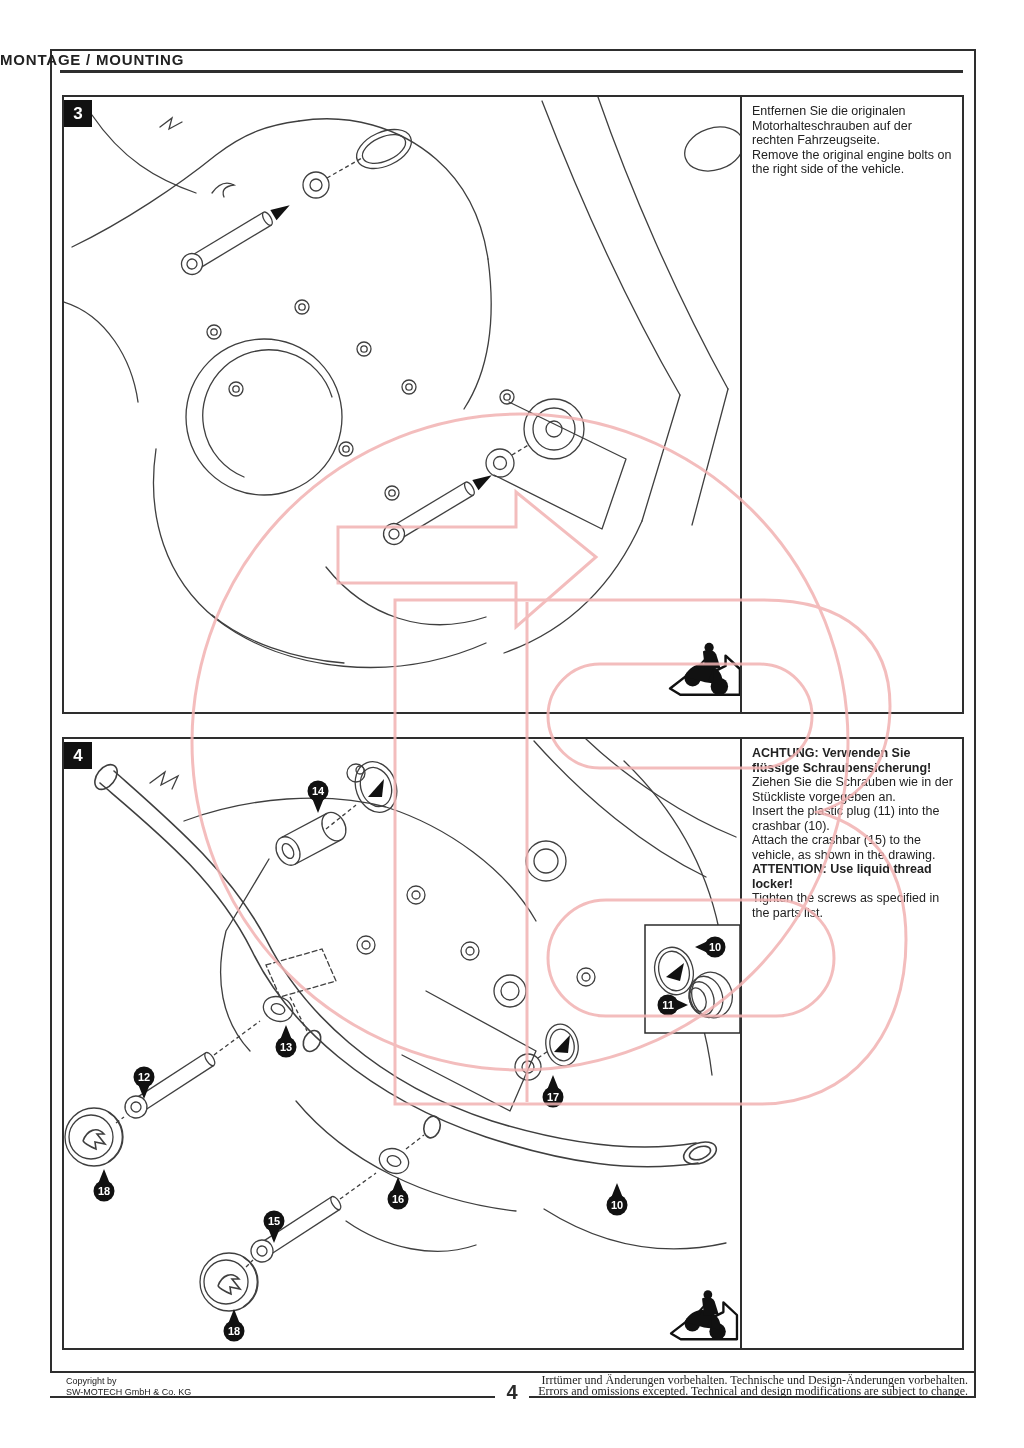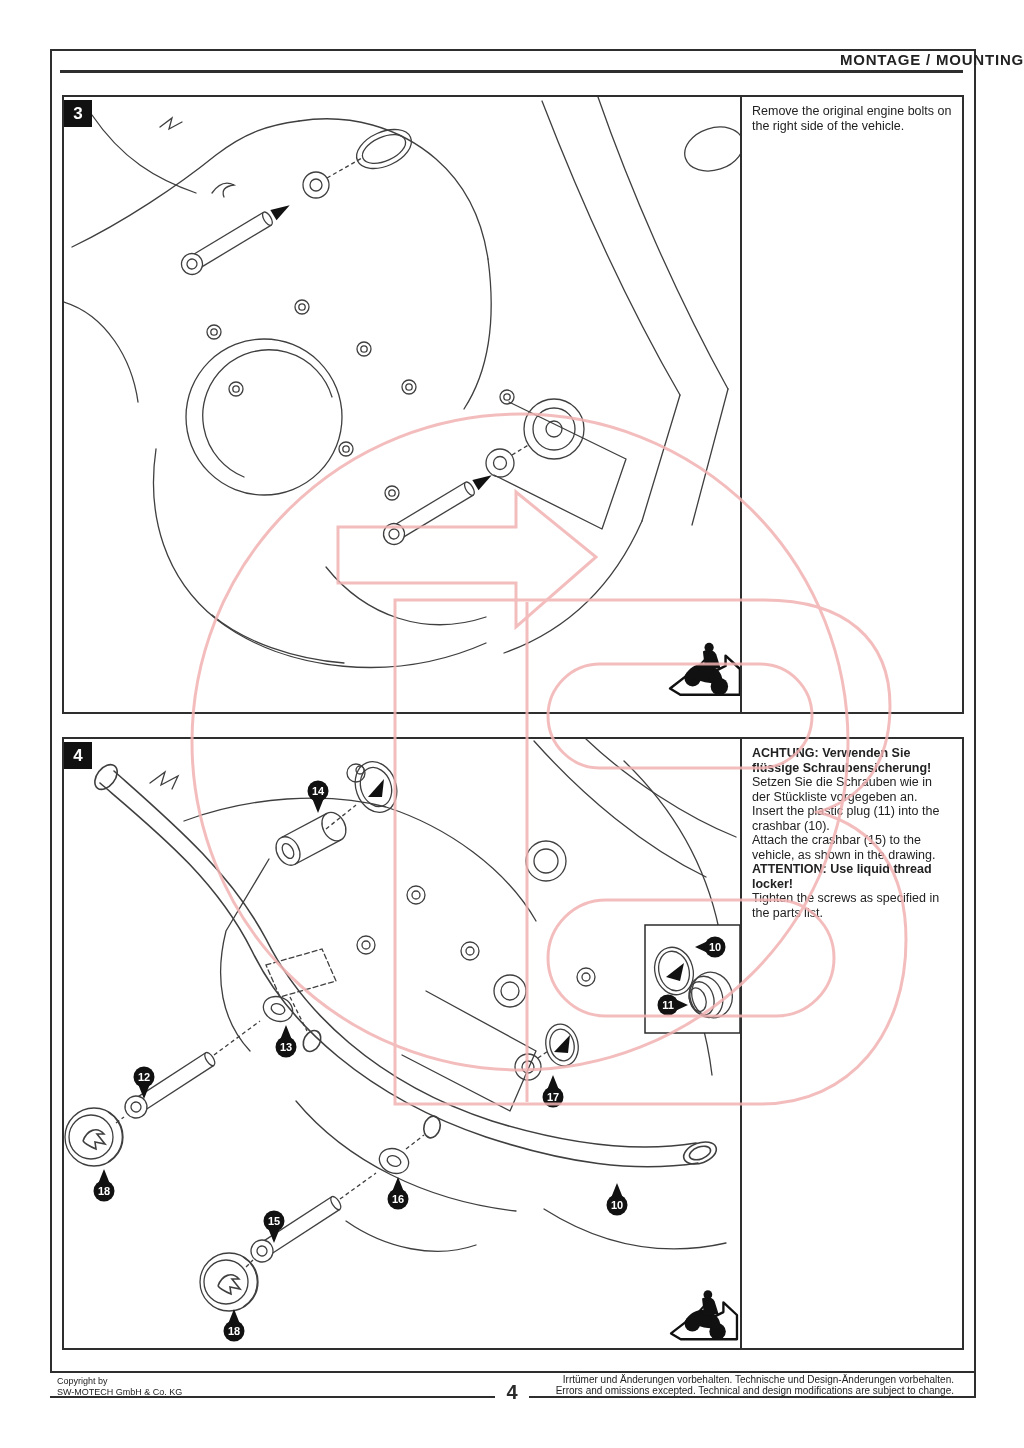--- a/index.html
+++ b/index.html
@@ -1,36 +1,36 @@
 <!DOCTYPE html>
 <html lang="de"><head>
 <meta charset="utf-8">
 <style>
   html,body{margin:0;padding:0;background:#fff;}
   body{width:1024px;height:1448px;position:relative;font-family:"Liberation Sans",sans-serif;color:#2b2b2b;overflow:hidden;}
   .abs{position:absolute;}
   .page-border{left:50px;top:49px;width:926px;height:1324px;border:2px solid #2e2e2e;box-sizing:border-box;background:#fff;}
-  .header-title{top:51px;left:0;width:1024px;text-align:right;font-weight:bold;font-size:15px;letter-spacing:.8px;color:#222;}
+  .header-title{top:51px;left:0;width:1024px;text-align:left;font-weight:bold;font-size:15px;letter-spacing:.8px;color:#222;}
   .header-rule{top:70px;left:60px;width:903px;height:3px;background:#2e2e2e;}
   .panel{border:2px solid #2e2e2e;box-sizing:border-box;}
   #panel-3{left:62px;top:95px;width:902px;height:619px;}
   #panel-4{left:62px;top:737px;width:902px;height:613px;}
   .panel-divider{position:absolute;top:0;bottom:0;left:676px;width:2px;background:#2e2e2e;}
   .panel-text{position:absolute;left:678px;top:0;right:0;bottom:0;padding:7px 9px 7px 10px;font-size:12.5px;line-height:14.5px;color:#222;}
   .panel-text p{margin:0;hyphens:auto;}
   .mt6{margin-top:6px;}
   .mt20{margin-top:20px;}
   .mt32{margin-top:32px;}
   .bold{font-weight:bold;}
   .step-badge{position:absolute;left:0;top:3px;width:28px;height:27px;background:#111;color:#fff;font-weight:bold;font-size:17px;display:flex;align-items:center;justify-content:center;z-index:3;}
   .draw{position:absolute;left:0;top:0;}
   .footer-rule{top:1396px;left:50px;width:926px;height:2px;background:#2e2e2e;}
   .footer-right-border{top:1373px;left:974px;width:2px;height:25px;background:#2e2e2e;}
-  .copyright{top:1376px;left:57px;font-size:9px;line-height:10.5px;color:#222;}
-  .disclaimer{top:1375px;right:70px;text-align:right;font-size:10px;line-height:10.5px;color:#222;}
+  .copyright{top:1376px;left:66px;font-size:9px;line-height:10.5px;color:#222;}
+  .disclaimer{top:1375px;right:56px;text-align:right;font-size:12px;line-height:10.5px;color:#222;font-family:Liberation Serif, serif;}
   .page-num{top:1381px;left:495px;width:34px;text-align:center;font-size:20px;line-height:23px;font-weight:bold;background:#fff;z-index:6;}
   .watermark{left:0;top:0;z-index:20;pointer-events:none;}
   svg{display:block;}
 </style>
 </head>
 <body>
 
 <svg width="0" height="0" aria-hidden="true">
   <symbol id="moto" viewBox="0 0 72 66">
     <polygon points="2,52 20,38 24,46 56,30 56,20 70,33 70,58 12,58" fill="#fff" stroke="#111" stroke-width="2.4" stroke-linejoin="round"></polygon>
@@ -126,20 +126,21 @@
       <line x1="448" y1="358" x2="466" y2="347" stroke-dasharray="4 3"></line>
     </g>
 
     <g transform="translate(604,538)">
       <use href="#moto" width="74" height="68"></use>
     </g>
   </svg>
 
   <div class="panel-divider"></div>
   <div class="panel-text">
+    <p lang="de">Entfernen Sie die originalen Motorhalteschrauben auf der rechten Fahrzeugseite.</p>
     <p lang="en" class="mt32">Remove the original engine bolts on the right side of the vehicle.</p>
   </div>
 </div>
 
 <div id="panel-4" class="abs panel">
   <div class="step-badge">4</div>
 
   <svg class="draw" width="676" height="609" viewBox="0 0 676 609">
     <g stroke="#3f3f3f" fill="none" stroke-width="1.3" stroke-linecap="round">
       <path d="M86,44 l15,-11 l-4,13 l17,-9 l-6,13"></path>
@@ -324,21 +325,21 @@
     </g>
 
     <g transform="translate(604,544)">
       <use href="#moto" width="72" height="64"></use>
     </g>
   </svg>
 
   <div class="panel-divider"></div>
   <div class="panel-text">
     <p lang="de" class="bold">ACHTUNG: Verwenden Sie flüssige Schraubensicherung!</p>
-    <p lang="de">Setzen Sie die Schrauben wie in der Stückliste vorgegeben an.</p>
+    <p lang="de">Ziehen Sie die Schrauben wie in der Stückliste vorgegeben an.</p>
     <p lang="en" class="mt20">Insert the plastic plug (11) into the crashbar (10).</p>
     <p lang="en" class="mt6">Attach the crashbar (15) to the vehicle, as shown in the drawing.</p>
     <p lang="en" class="bold">ATTENTION: Use liquid thread locker!</p>
     <p lang="en">Tighten the screws as specified in the parts list.</p>
   </div>
 </div>
 
 <div class="abs copyright">
   <div>Copyright by</div>
   <div>SW-MOTECH GmbH &amp; Co. KG</div>

